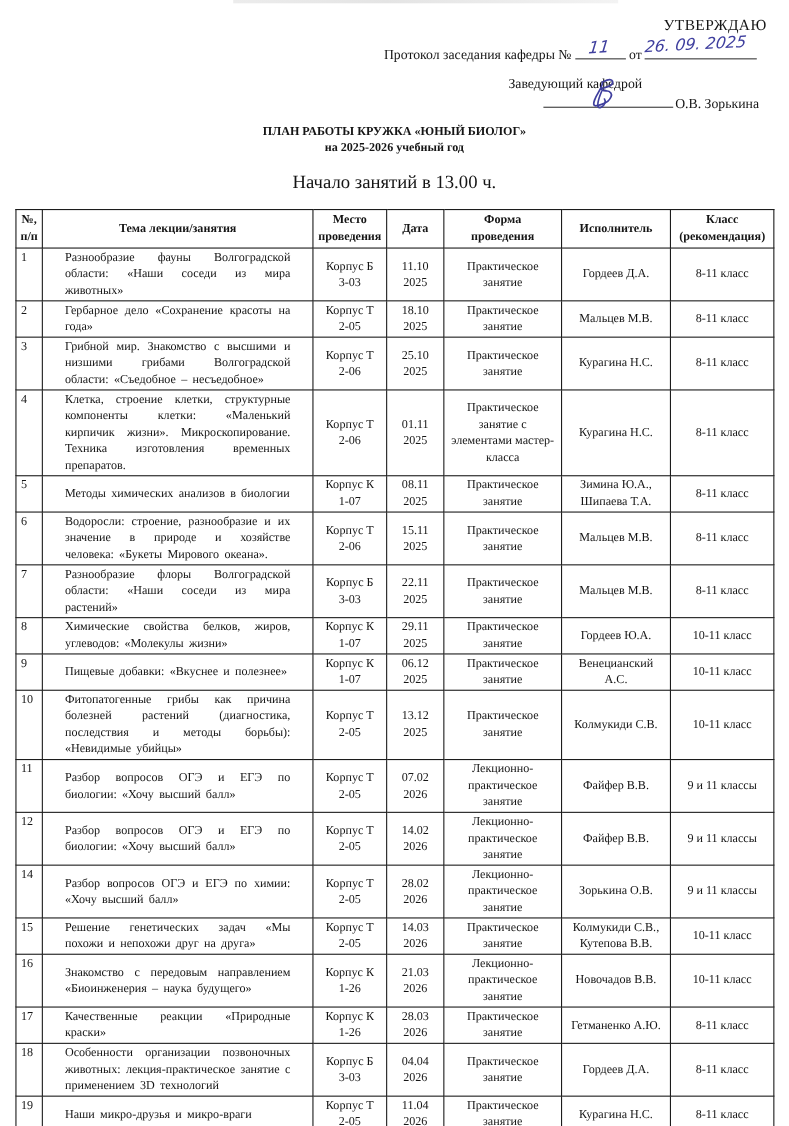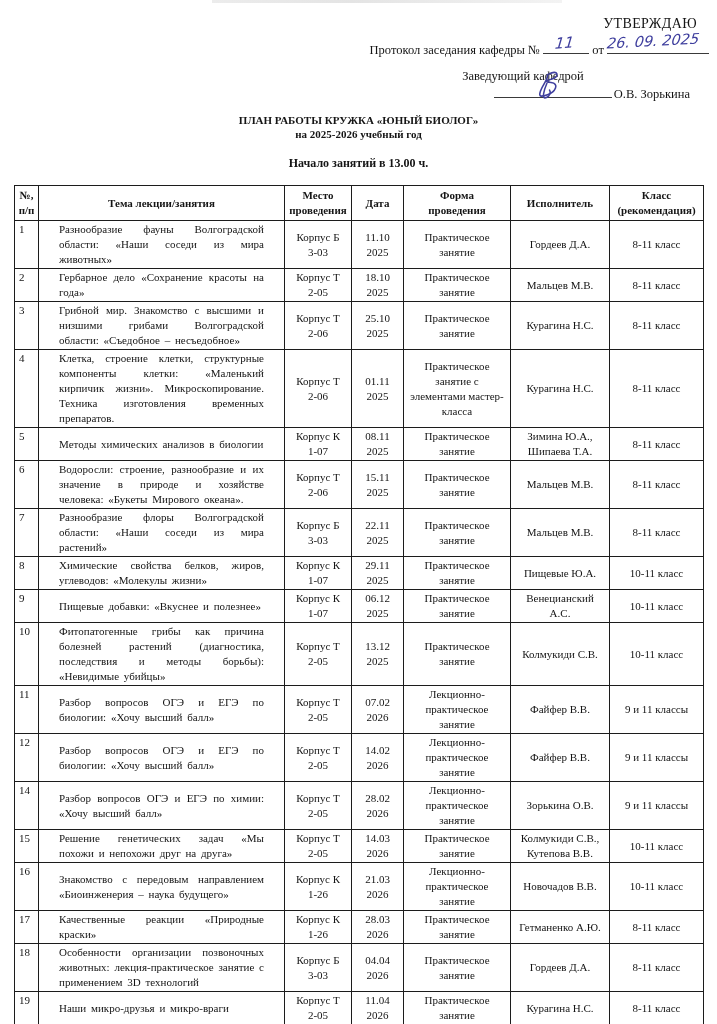--- a/index.html
+++ b/index.html
@@ -12,38 +12,38 @@
     position:relative;
     overflow:hidden;
   }
   .scan-line {
     position:absolute; top:0; left:212px; width:350px; height:3px;
     background:linear-gradient(90deg, #ececec, #e4e4e4 40%, #f3f3f3);
   }
   
   .approval { margin:15px 8px 0 auto; width:360px; font-size:12.5px; line-height:1.35; }
   .approve-word { text-align:right; padding-right:12px; font-size:14px; letter-spacing:0.4px; }
-  .protocol-line { margin-top:6px; text-align:right; white-space:nowrap; }
+  .protocol-line { margin-top:6px; white-space:nowrap; }
   .blank { display:inline-block; border-bottom:1px solid #3a3a3a; position:relative; vertical-align:baseline; }
   .blank-num  { width:46px;  height:14px; }
   .blank-date { width:102px; height:14px; }
   .hw {
     position:absolute; color:#3f3f9e;
     font-family:"DejaVu Sans", sans-serif; font-style:italic;
     white-space:nowrap; font-weight:500;
   }
   .hw-num  { left:12px; bottom:0; font-size:15px; transform:rotate(-4deg) skewX(-10deg); }
   .hw-date { left:0px;  bottom:1px; font-size:14.5px; transform:rotate(-3deg) skewX(-10deg); }
   .head-line { text-align:center; padding-right:12px; margin-top:9px; }
   .sign-line { text-align:right; padding-right:19px; }
   .blank-sign { width:118px; height:13px; margin-right:2px; }
   .sig { position:absolute; left:28px; bottom:-7px; width:46px; height:36px; }
   
   .title { margin-top:10px; text-align:center; font-weight:bold; font-size:11px; line-height:1.3; }
-  .subtitle { margin-top:15px; text-align:center; font-weight:bold; font-size:12px; }
+  .subtitle { margin-top:15px; text-align:center; font-weight:normal; font-size:17px; }
   
   table.plan {
     margin:14px 0 0 14px;
     width:689px;
     border-collapse:collapse;
     table-layout:fixed;
     font-size:11px;
     line-height:15px;
   }
   .plan th, .plan td {
@@ -197,21 +197,21 @@
           <td class="col-grade">8-11 класс</td>
         </tr>
         <tr>
           <td class="col-num">8</td>
           <td class="col-topic">Химические свойства белков, жиров, углеводов: «Молекулы жизни»</td>
           <td class="col-place">Корпус К
 1-07</td>
           <td class="col-date">29.11
 2025</td>
           <td class="col-form">Практическое занятие</td>
-          <td class="col-executor">Пищевые Ю.А.</td>
+          <td class="col-executor">Гордеев Ю.А.</td>
           <td class="col-grade">10-11 класс</td>
         </tr>
         <tr>
           <td class="col-num">9</td>
           <td class="col-topic">Пищевые добавки: «Вкуснее и полезнее»</td>
           <td class="col-place">Корпус К
 1-07</td>
           <td class="col-date">06.12
 2025</td>
           <td class="col-form">Практическое занятие</td>

